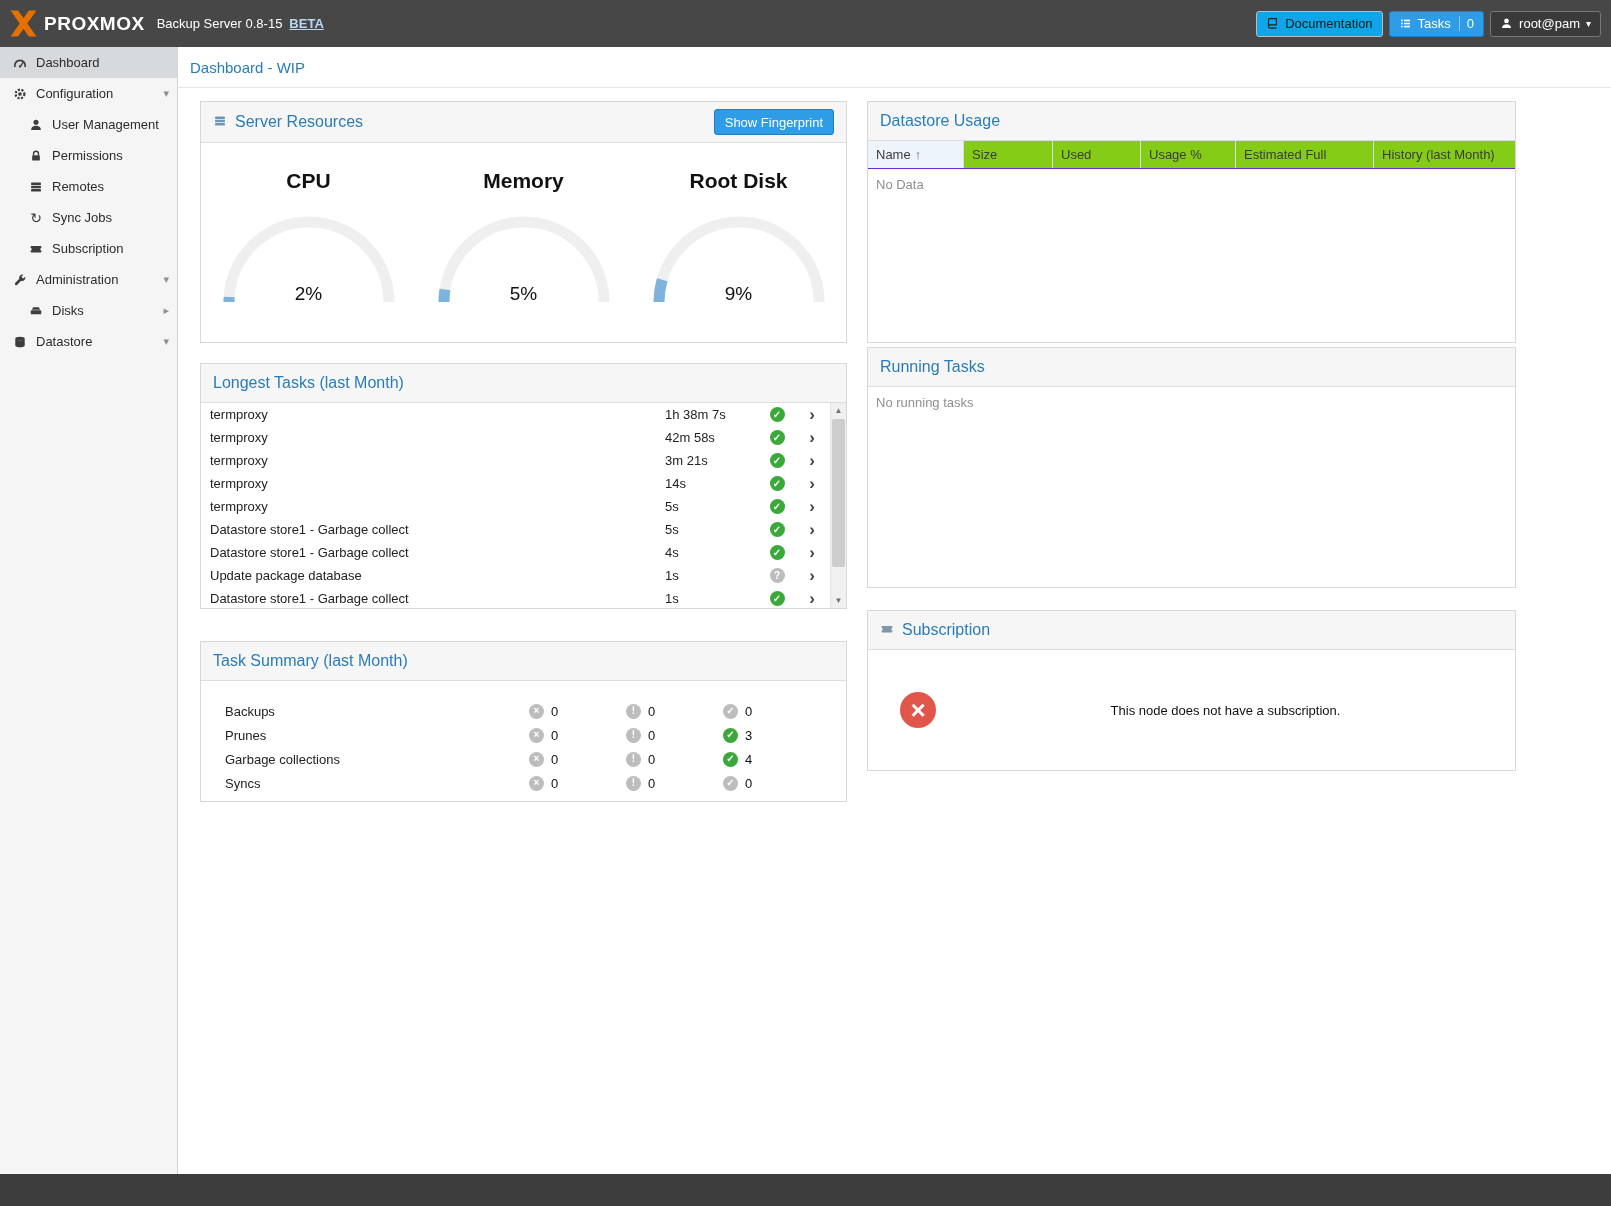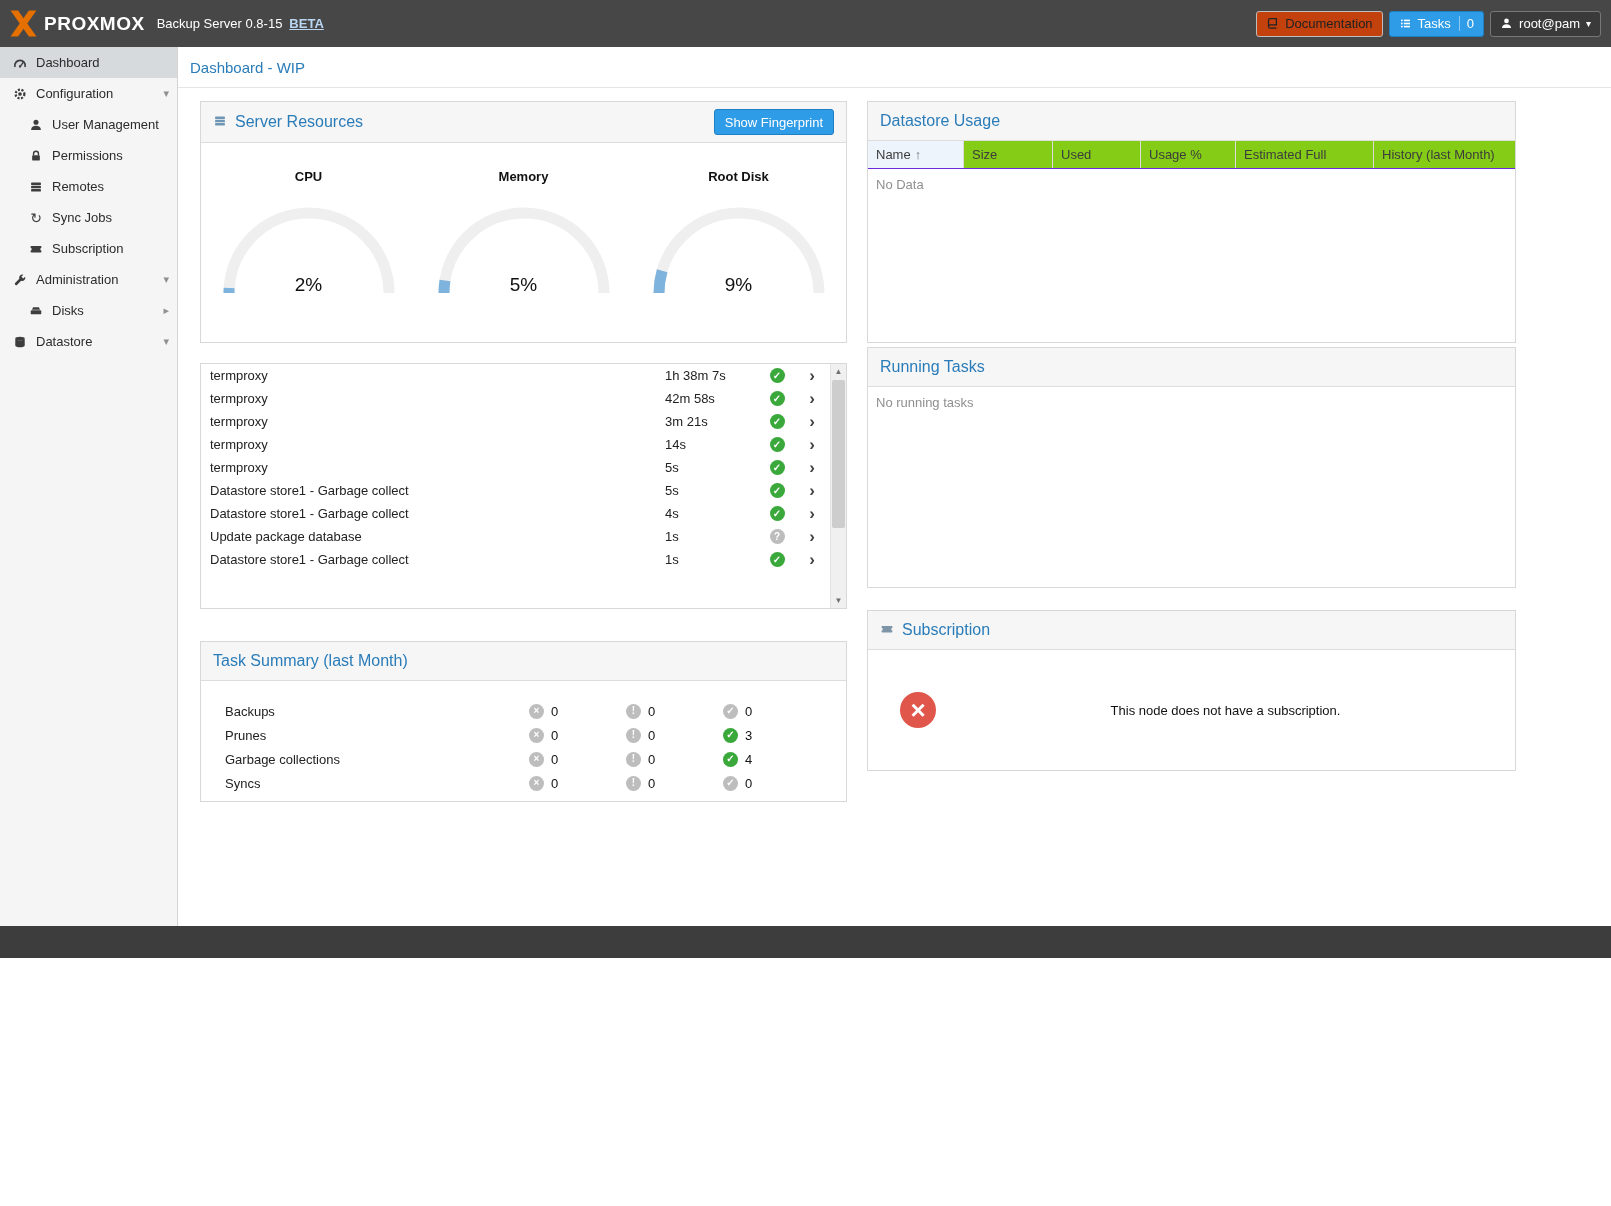--- a/index.html
+++ b/index.html
@@ -1,31 +1,31 @@
 <!DOCTYPE html>
 <html style="--accent: #2f9ce7; --panel_title: #2a7cb9; --ok: #3aa83a; --muted: #bdbdbd; --error: #e0564a; --gauge: #7db3dc; --logo_orange: #e57000;"><head>
 <meta charset="utf-8">
 <style>
   html,body{margin:0;padding:0}
-  .app{width:1611px;height:958px;display:flex;flex-direction:column;background:#fff;
+  .app{width:1611px;height:1206px;display:flex;flex-direction:column;background:#fff;
        font-family:"Liberation Sans",sans-serif;font-size:13px;color:#222;overflow:hidden}
 
   
   .topbar{flex:0 0 47px;background:#474747;display:flex;align-items:center;padding:0 10px}
   .brand{display:flex;align-items:center;gap:7px}
   .logo-x{width:27px;height:27px}
   .logo-x path{fill:var(--logo_orange,#e57000)}
   .brand-text{color:#fff;font-weight:bold;font-size:19px;letter-spacing:.5px}
   .product{color:#fff;margin-left:12px}
   .beta{color:#b9d7f2;font-weight:bold;margin-left:7px;text-decoration:underline;cursor:pointer}
   .topbar-right{margin-left:auto;display:flex;align-items:center;gap:6px}
   .btn{display:inline-flex;align-items:center;gap:6px;height:26px;padding:0 9px;border-radius:3px;
        font-size:13px;cursor:pointer;border:1px solid transparent;font-family:inherit}
   .btn svg{flex:0 0 auto}
-  .btn-light{background:#c2410c;border-color:#bdbdbd;color:#222}
+  .btn-light{background:#0ea5e9;border-color:#bdbdbd;color:#222}
   .btn-blue{background:var(--accent,#2f9ce7);border-color:#1f7fc4;color:#fff}
   .btn-dark{background:#3a3a3a;border-color:#777;color:#fff}
   .task-count{border-left:1px solid rgba(255,255,255,.45);padding-left:7px;margin-left:2px}
   .caret{font-size:10px;line-height:1}
 
   
   .middle{flex:1;display:flex;min-height:0}
   .sidebar{flex:0 0 177px;background:#f5f5f5;border-right:1px solid #d4d4d4}
   .side-item{height:31px;display:flex;align-items:center;gap:8px;padding:0 8px 0 12px;cursor:pointer;color:#2b2b2b}
   .side-item.child{padding-left:28px}
@@ -47,21 +47,21 @@
   .hdr-btn{margin-left:auto;background:var(--accent,#2f9ce7);color:#fff;border:1px solid #1f7fc4;border-radius:3px;
            height:26px;padding:0 10px;font-size:13px;cursor:pointer;font-family:inherit}
   .icon-blue{color:#6f96b5}
   .icon-slate{color:#7e95a8}
 
   
   #server-resources{height:242px}
   #server-resources .panel-header{height:40px}
   .gauges{display:flex;justify-content:space-around;padding-top:26px}
   .gauge{display:flex;flex-direction:column;align-items:center}
-  .gauge-label{font-weight:bold;font-size:13px;color:#111}
+  .gauge-label{font-weight:bold;font-size:21px;color:#111}
   .gauge-wrap{position:relative;width:180px;height:100px;margin-top:14px}
   .gauge-track{stroke:#efefef}
   .gauge-arc{stroke:var(--gauge,#7db3dc)}
   .gauge-value{position:absolute;left:0;right:0;bottom:2px;text-align:center;font-size:19px;color:#111}
 
   
   #datastore-usage{height:242px;display:flex;flex-direction:column}
   .du-header{display:flex;border-bottom:1px solid #6d28d9;background:#84cc16}
   .du-cell{box-sizing:border-box;padding:6px 8px;border-right:1px solid #dcdcdc;color:#3c3c3c;
            display:flex;align-items:center;gap:4px;cursor:pointer;white-space:nowrap;overflow:hidden}
@@ -310,20 +310,23 @@
                     <path class="gauge-track" d="M10 95 A80 80 0 0 1 170 95" fill="none" stroke-width="11"></path>
                     <path class="gauge-arc" fill="none" stroke-width="11" d="M10 95 A80 80 0 0 1 13.18 72.68"></path>
                   </svg>
                   <div class="gauge-value">9%</div>
                 </div>
               </div>
             </div>
           </section>
 
           <section class="panel" id="longest-tasks">
+            <div class="panel-header">
+              <span class="panel-title">Longest Tasks (last Month)</span>
+            </div>
             <div class="lt-body">
               <div class="lt-row">
                 <span class="lt-label">termproxy</span>
                 <span class="lt-dur">1h 38m 7s</span>
                 <span class="lt-status">
                     <span class="badge ok">✓</span>
                   </span>
                 <span class="lt-go">›</span>
               </div>
               <div class="lt-row">

